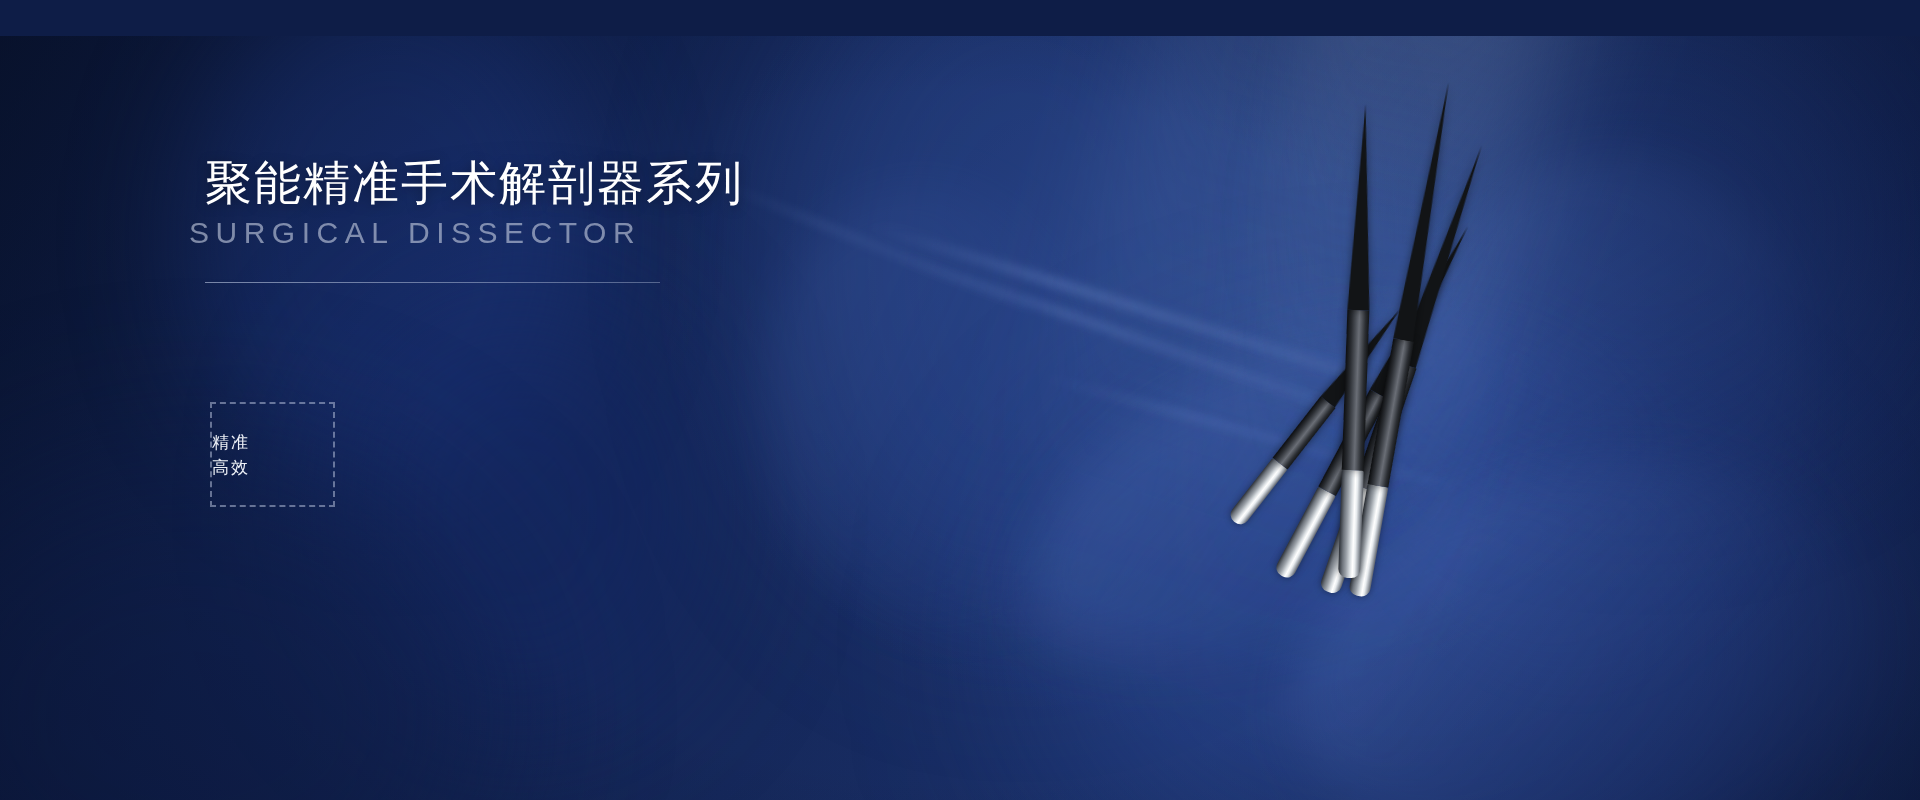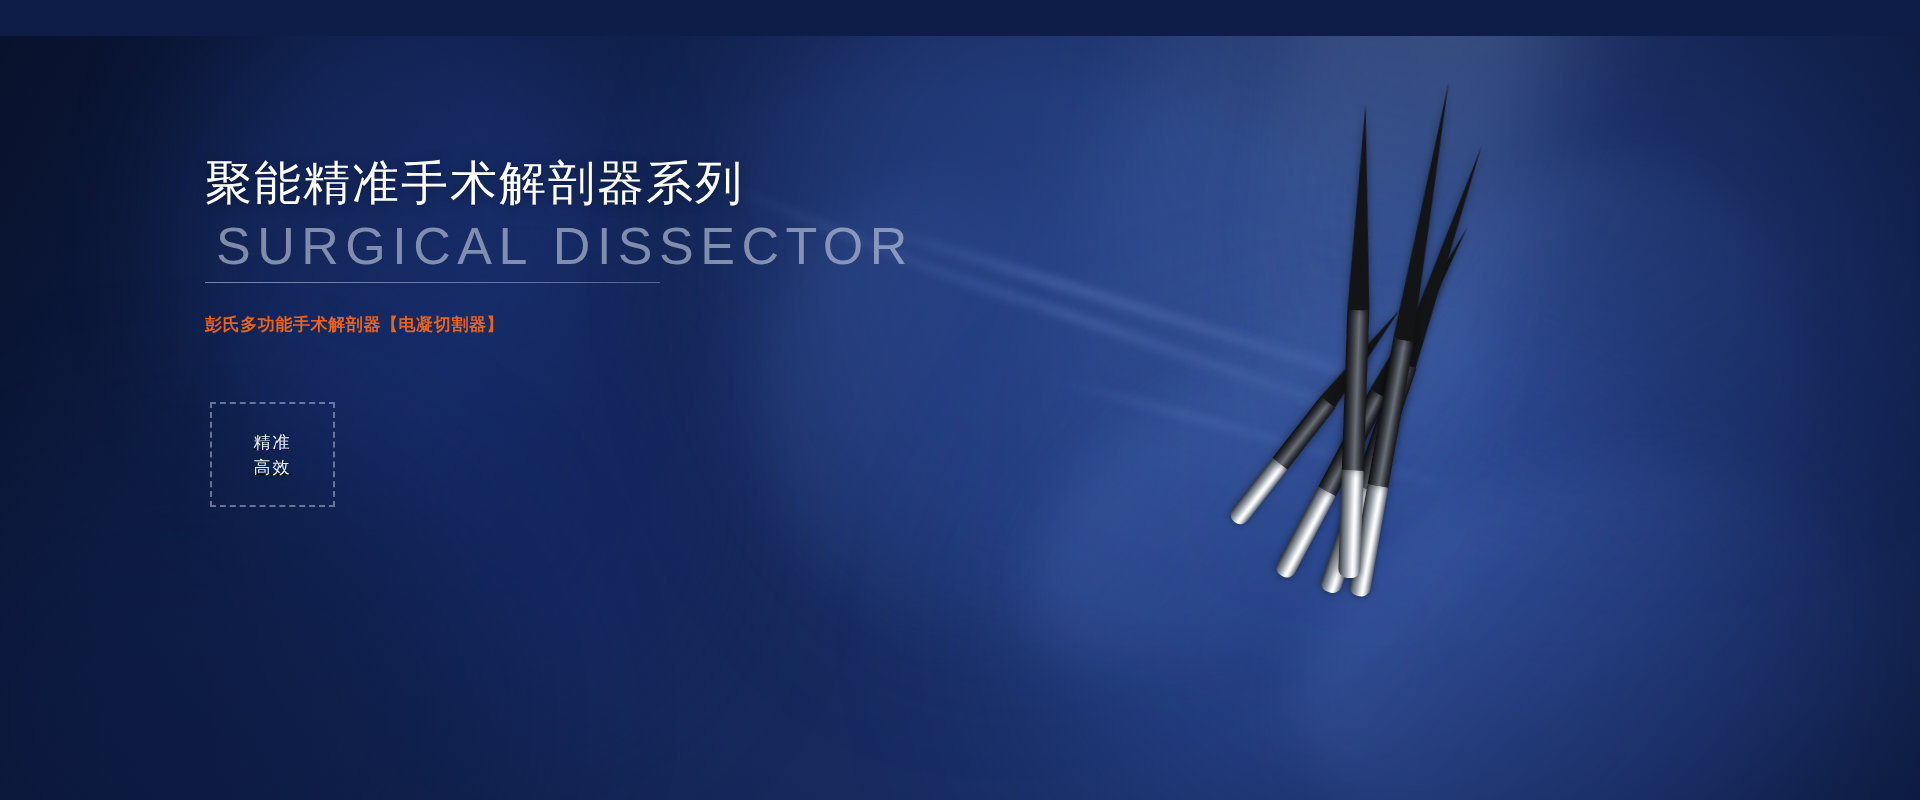--- a/index.html
+++ b/index.html
@@ -105,42 +105,41 @@
   
   .content { position:absolute; left:0; top:0; width:100%; height:100%; }
 
   .title-cn {
     position:absolute; left:205px; top:121px;
     font-size:47px; letter-spacing:2px; color:#ffffff;
     font-weight:400; line-height:1.12; white-space:nowrap;
     text-shadow:0 2px 12px rgba(0,0,0,0.35);
   }
   .title-en {
-    position:absolute; left:216px; top:180px;
-    font-size:52px; letter-spacing:6.5px;
+    position:absolute; left:189px; top:180px;
+    font-size:30px; letter-spacing:6.5px;
     color:rgba(196,204,222,0.62); font-weight:300; white-space:nowrap;
   }
   .divider {
     position:absolute; left:205px; top:246px;
     width:455px; height:1px;
     background:linear-gradient(to right, rgba(185,197,222,0.62), rgba(185,197,222,0.40));
   }
   .subtitle-orange {
     position:absolute; left:205px; top:277px;
     font-size:17px; letter-spacing:0.6px;
     color:#e8641c; font-weight:700; white-space:nowrap;
   }
 
   .feature-row { position:absolute; left:210px; top:366px; display:flex; gap:29px; }
   .feature-box {
     width:125px; height:105px;
     display:flex; flex-direction:column;
-    align-items:center; justify-content:center;
+    align-items:flex-start; justify-content:center;
     gap:8px;
-    text-decoration:underline;
   }
   .feature-box.dim   { border:2px dashed rgba(190,200,225,0.50); }
   .feature-box.bright{ border:2px dashed rgba(255,255,255,0.92); }
   .feature-line {
     font-size:17px; color:#eef1f7; letter-spacing:2px; line-height:1;
   }
 </style>
 </head>
 <body>
 
@@ -203,21 +202,20 @@
   </div>
 
   <div class="content">
 
     <h1 class="title-cn">聚能精准手术解剖器系列</h1>
 
     <div class="title-en">SURGICAL DISSECTOR</div>
 
     <div class="divider"></div>
 
-    <div class="subtitle-orange">彭氏多功能手术解剖器【电凝切割器】</div>
 
     <div class="feature-row">
 
       <div class="feature-box dim">
         <div class="feature-line">精准</div>
         <div class="feature-line">高效</div>
       </div>
 
 
 

